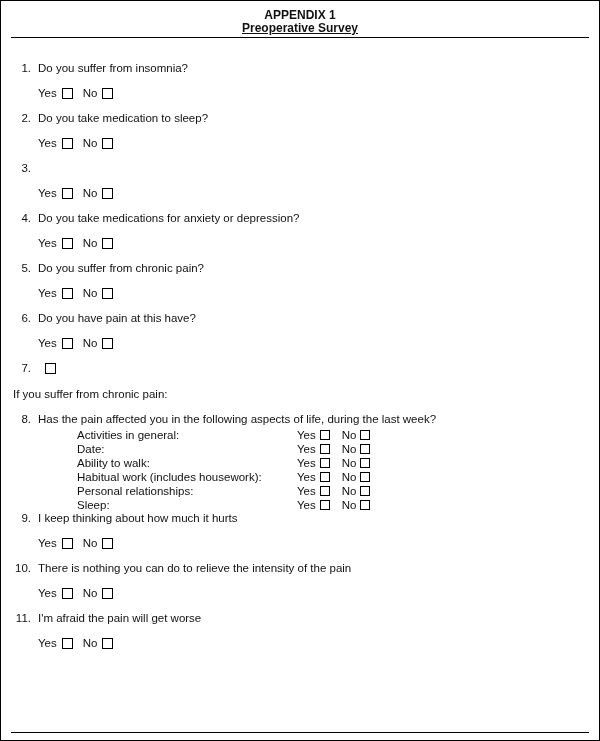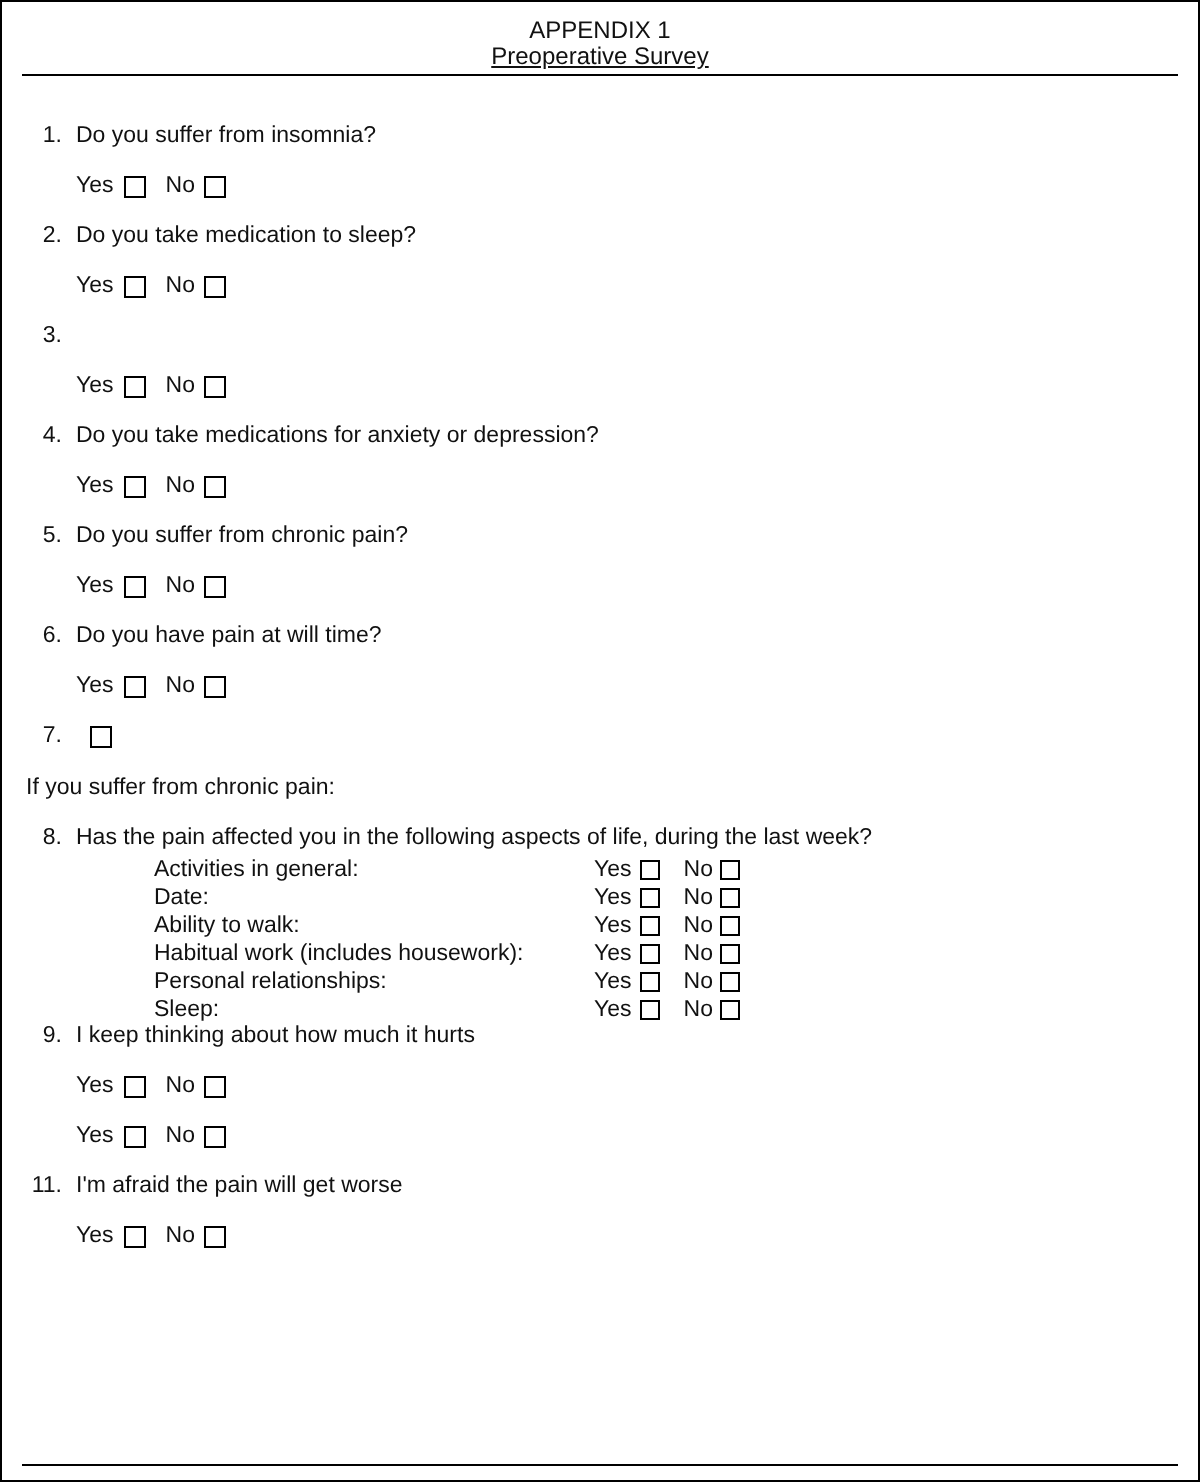--- a/index.html
+++ b/index.html
@@ -14,21 +14,21 @@
     width: 600px;
     height: 741px;
     background: #ffffff;
     border: 1px solid #000000;
     padding: 8px 12px 0 12px;
     font-size: 11.5px;
     overflow: hidden;
   }
   .form-header {
     text-align: center;
-    font-weight: normal;
+    font-weight: bold;
     font-size: 12px;
     line-height: 13px;
   }
   .form-header .underline { text-decoration: underline; }
   .rule {
     border: 0;
     border-top: 1px solid #000000;
     margin: 2px -2px 0 -2px;
     height: 0;
   }
@@ -173,21 +173,21 @@
         <span>Yes</span>
         <span class="checkbox"></span>
         <span class="no-lbl">No</span>
         <span class="checkbox"></span>
       </div>
     </div>
 
     <div>
       <div class="q-line">
         <span class="q-num">6.</span>
-        <span class="q-text">Do you have pain at will time?</span>
+        <span class="q-text">Do you have pain at this have?</span>
       </div>
       <div class="yn-row">
         <span>Yes</span>
         <span class="checkbox"></span>
         <span class="no-lbl">No</span>
         <span class="checkbox"></span>
       </div>
     </div>
 
     <div class="q-line q7">
@@ -256,20 +256,24 @@
       </div>
       <div class="yn-row">
         <span>Yes</span>
         <span class="checkbox"></span>
         <span class="no-lbl">No</span>
         <span class="checkbox"></span>
       </div>
     </div>
 
     <div>
+      <div class="q-line">
+        <span class="q-num">10.</span>
+        <span class="q-text">There is nothing you can do to relieve the intensity of the pain</span>
+      </div>
       <div class="yn-row">
         <span>Yes</span>
         <span class="checkbox"></span>
         <span class="no-lbl">No</span>
         <span class="checkbox"></span>
       </div>
     </div>
 
     <div>
       <div class="q-line">

